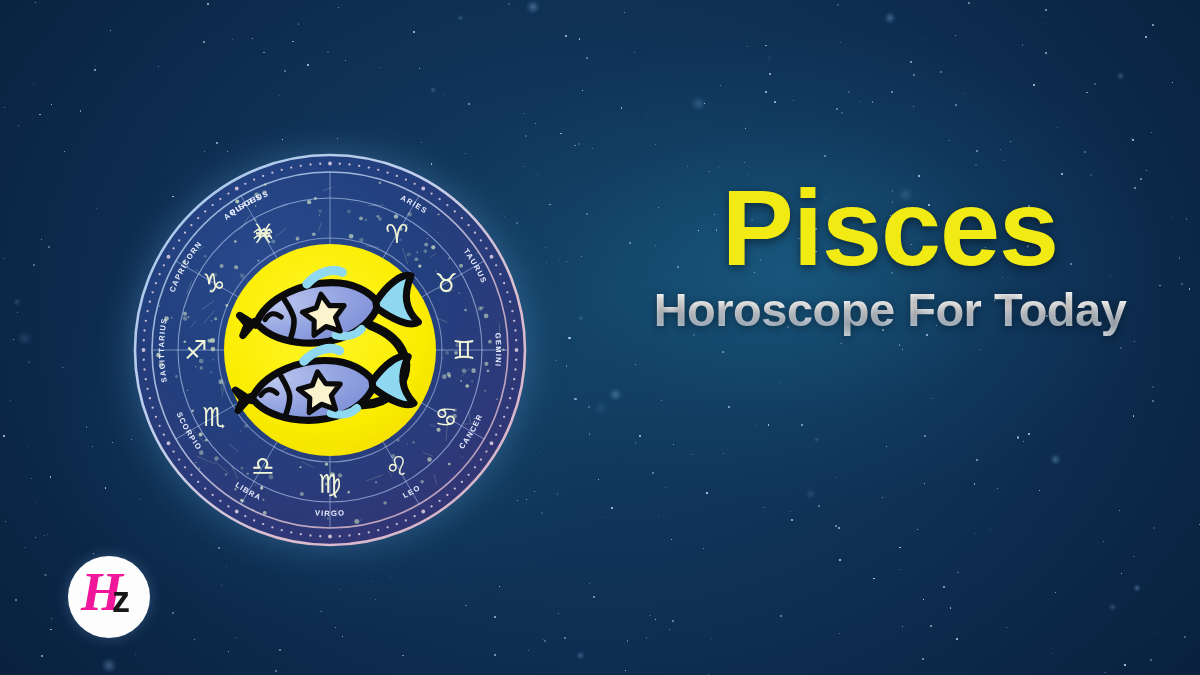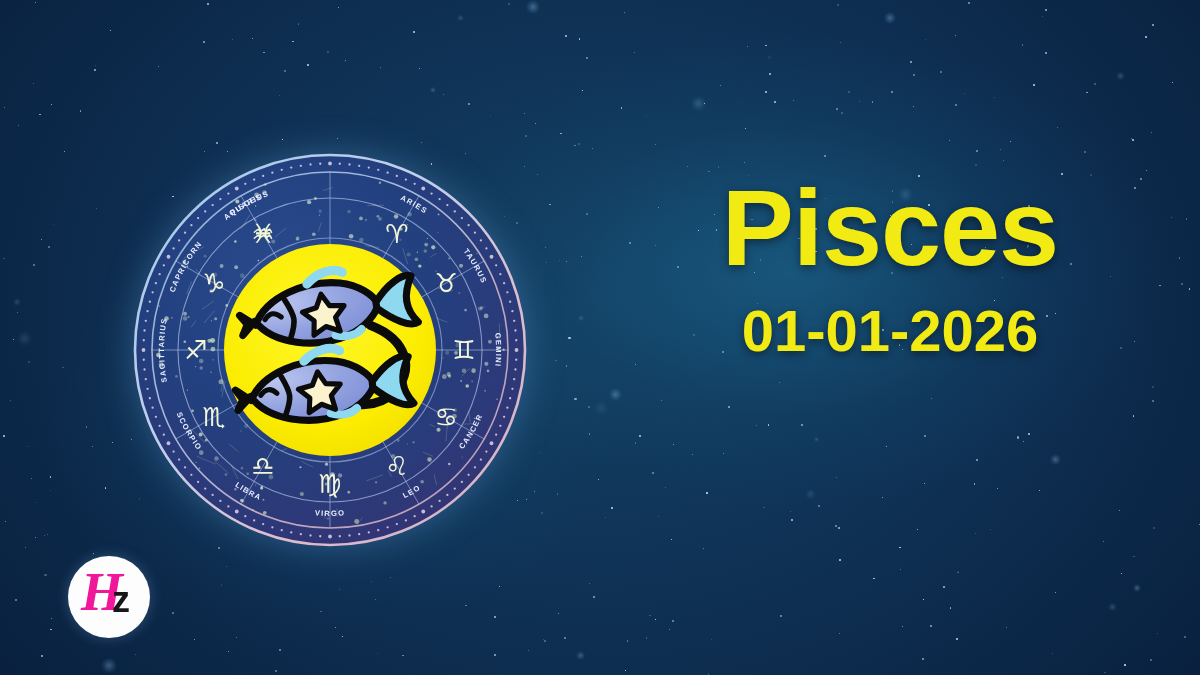--- a/index.html
+++ b/index.html
@@ -867,21 +867,21 @@
           <path d="M 14,24 C 24,28 34,27 40,22" fill="none" stroke="#8ed8f0" stroke-width="8" stroke-linecap="round"></path>
           <path d="M -52,-2 q 8,-9 16,0" fill="none" stroke="#0b0b0b" stroke-width="5" stroke-linecap="round"></path>
           <path d="M 6,-18 l 6.6,12.4 14,2.2 -10,10 2.4,14 -13,-6.6 -13,6.6 2.4,-14 -10,-10 14,-2.2 Z" fill="#FBF3CE" stroke="#0b0b0b" stroke-width="5" stroke-linejoin="round"></path>
         </g>
       </g>
     </svg>
   </div>
 
   <div id="textblock">
     <div id="sign-title">Pisces</div>
-    <div id="date-line">01-01-2026</div>
+    <div id="subtitle">Horoscope For Today</div>
   </div>
 
   <div id="logo">
     <div class="disc"></div>
     <div class="lh">H</div>
     <div class="lz">z</div>
   </div>
 
 </div>
 

